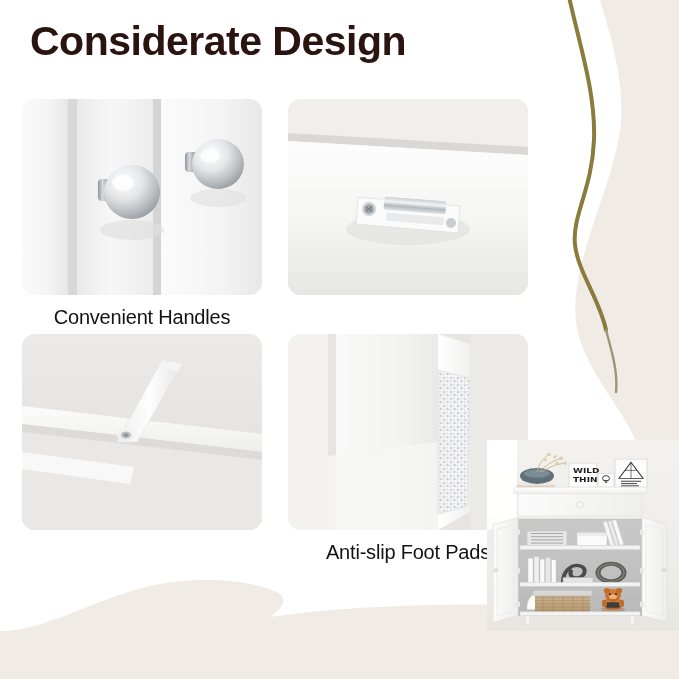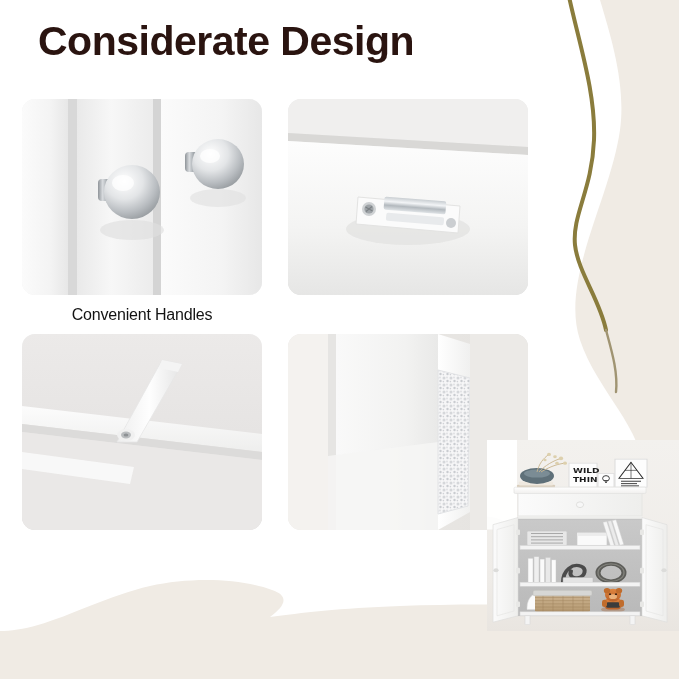--- a/index.html
+++ b/index.html
@@ -36,39 +36,38 @@
   
   .title {
     position: absolute;
     left: 30px;
     top: 18px;
     font-size: 41px;
     font-weight: bold;
     letter-spacing: -0.5px;
     color: #2a1410;
     white-space: nowrap;
-    margin-left: 8px;
   }
 
   
   .feature {
     position: absolute;
   }
   .feature .card {
     position: relative;
     width: 100%;
     height: 196px;
     border-radius: 13px;
     overflow: hidden;
     background: #f3f3f3;
   }
   .feature .caption {
     margin-top: 11px;
     text-align: center;
-    font-size: 16px;
+    font-size: 20px;
     color: #131313;
     letter-spacing: -0.2px;
     white-space: nowrap;
   }
 
   #feat-0 { left: 22px;  top: 99px;  width: 240px; }
   #feat-1 { left: 288px; top: 99px;  width: 240px; }
   #feat-2 { left: 22px;  top: 334px; width: 240px; }
   #feat-3 { left: 288px; top: 334px; width: 240px; }
 
@@ -259,20 +258,21 @@
         <rect x="0" y="0" width="40" height="196" fill="#f4f2ef"></rect>
         <path d="M 40 0 L 150 0 L 150 196 L 40 196 Z" fill="url(#fFace)"></path>
         <path d="M 40 0 L 48 0 L 48 196 L 40 196 Z" fill="#e6e5e3"></path>
         <path d="M 150 0 L 182 10 L 182 178 L 150 196 Z" fill="url(#fEdge)"></path>
         <path d="M 150 108 L 40 122 L 40 196 L 150 196 Z" fill="#f6f6f5" opacity="0.85"></path>
         <path d="M 150 36 L 182 44 L 180 172 L 150 180 Z" fill="url(#padTex)"></path>
         <path d="M 150 36 L 182 44 L 180 172 L 150 180 Z" fill="none" stroke="#e2e3e5" stroke-width="1"></path>
         <rect x="182" y="0" width="58" height="196" fill="#eceae7"></rect>
       </svg>
     </div>
+    <div class="caption">Anti-slip Foot Pads</div>
   </div>
 
   <div id="product-photo">
     <svg class="photo" viewBox="0 0 192 239" preserveAspectRatio="none">
       <defs>
         <linearGradient id="roomBg" x1="0" y1="0" x2="0" y2="1">
           <stop offset="0" stop-color="#f3f1ee"></stop>
             <stop offset="0.72" stop-color="#efece8"></stop>
           <stop offset="1" stop-color="#e9e5e0"></stop>
         </linearGradient>

